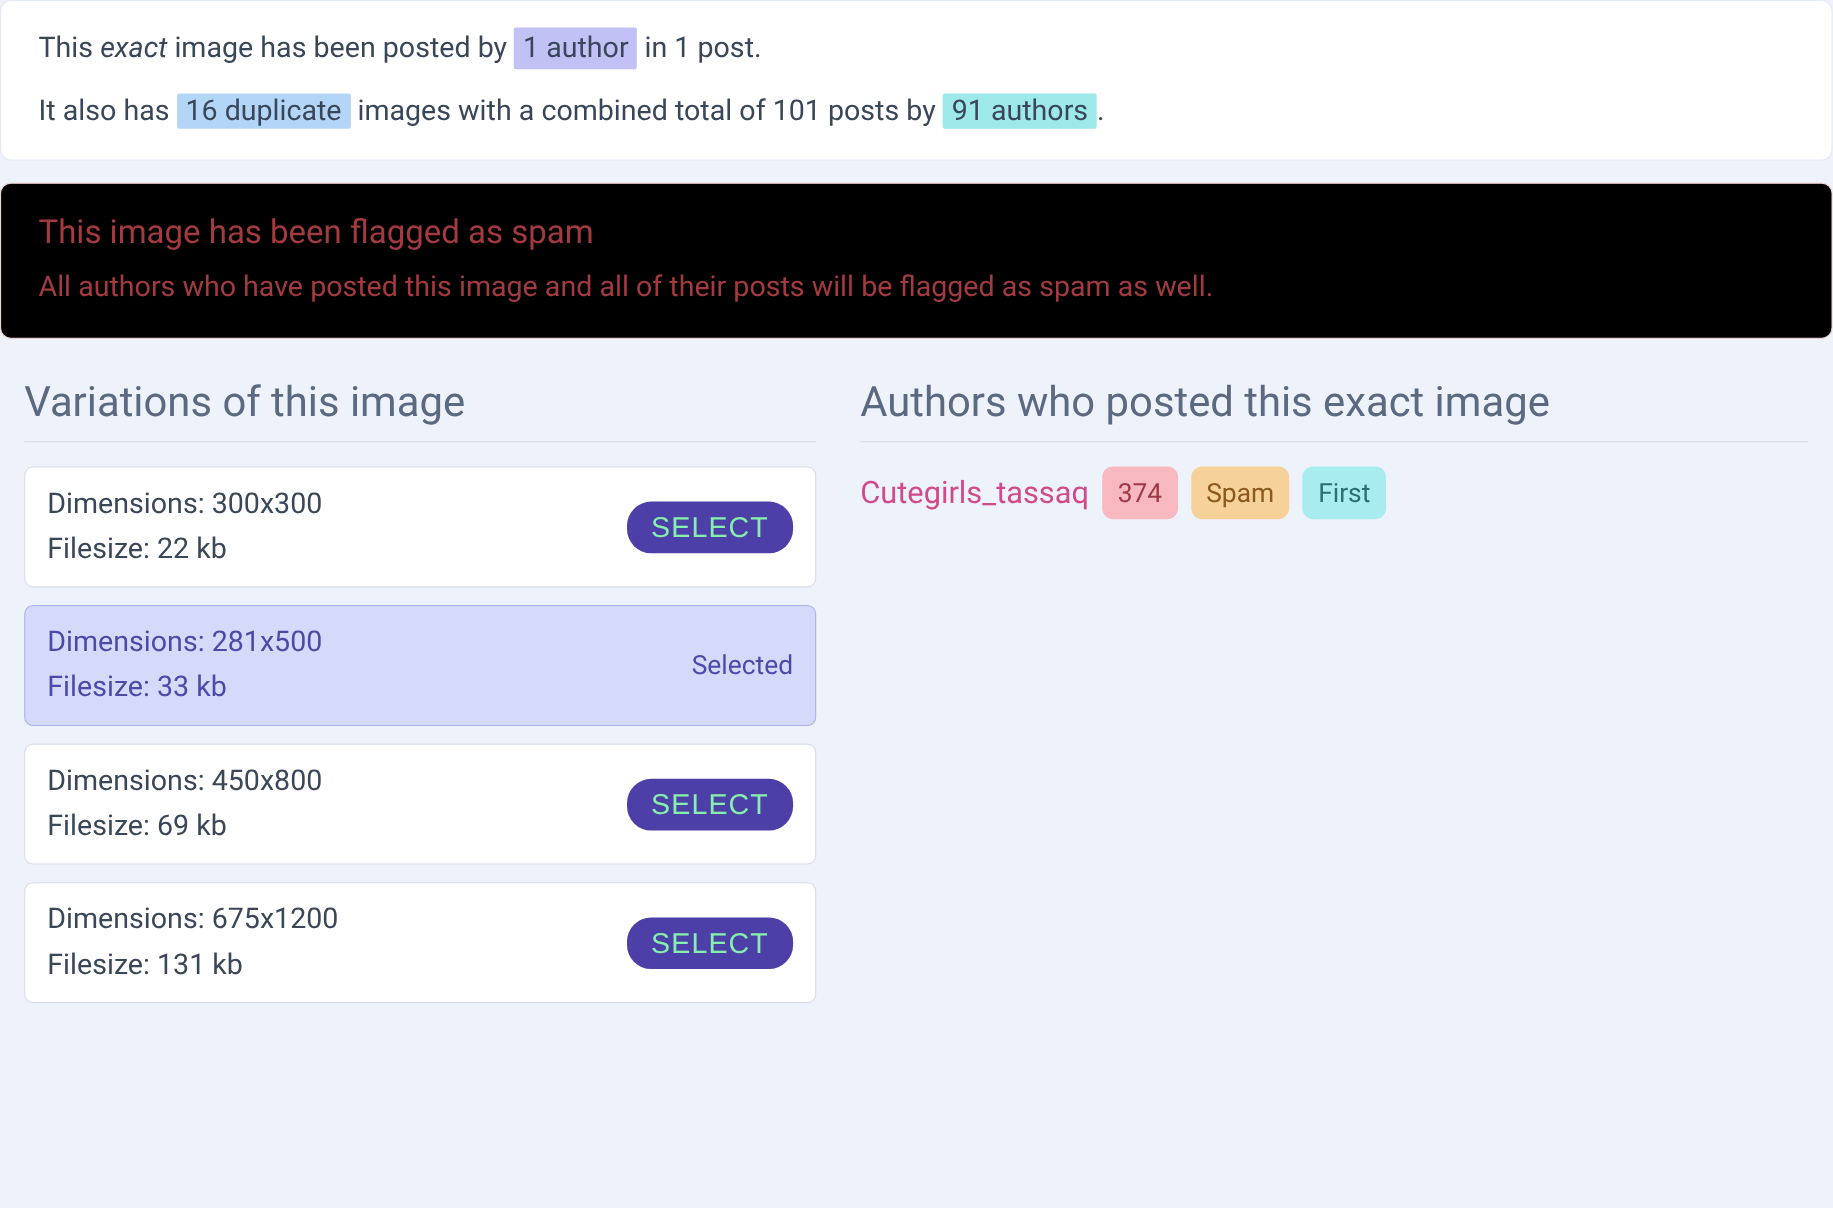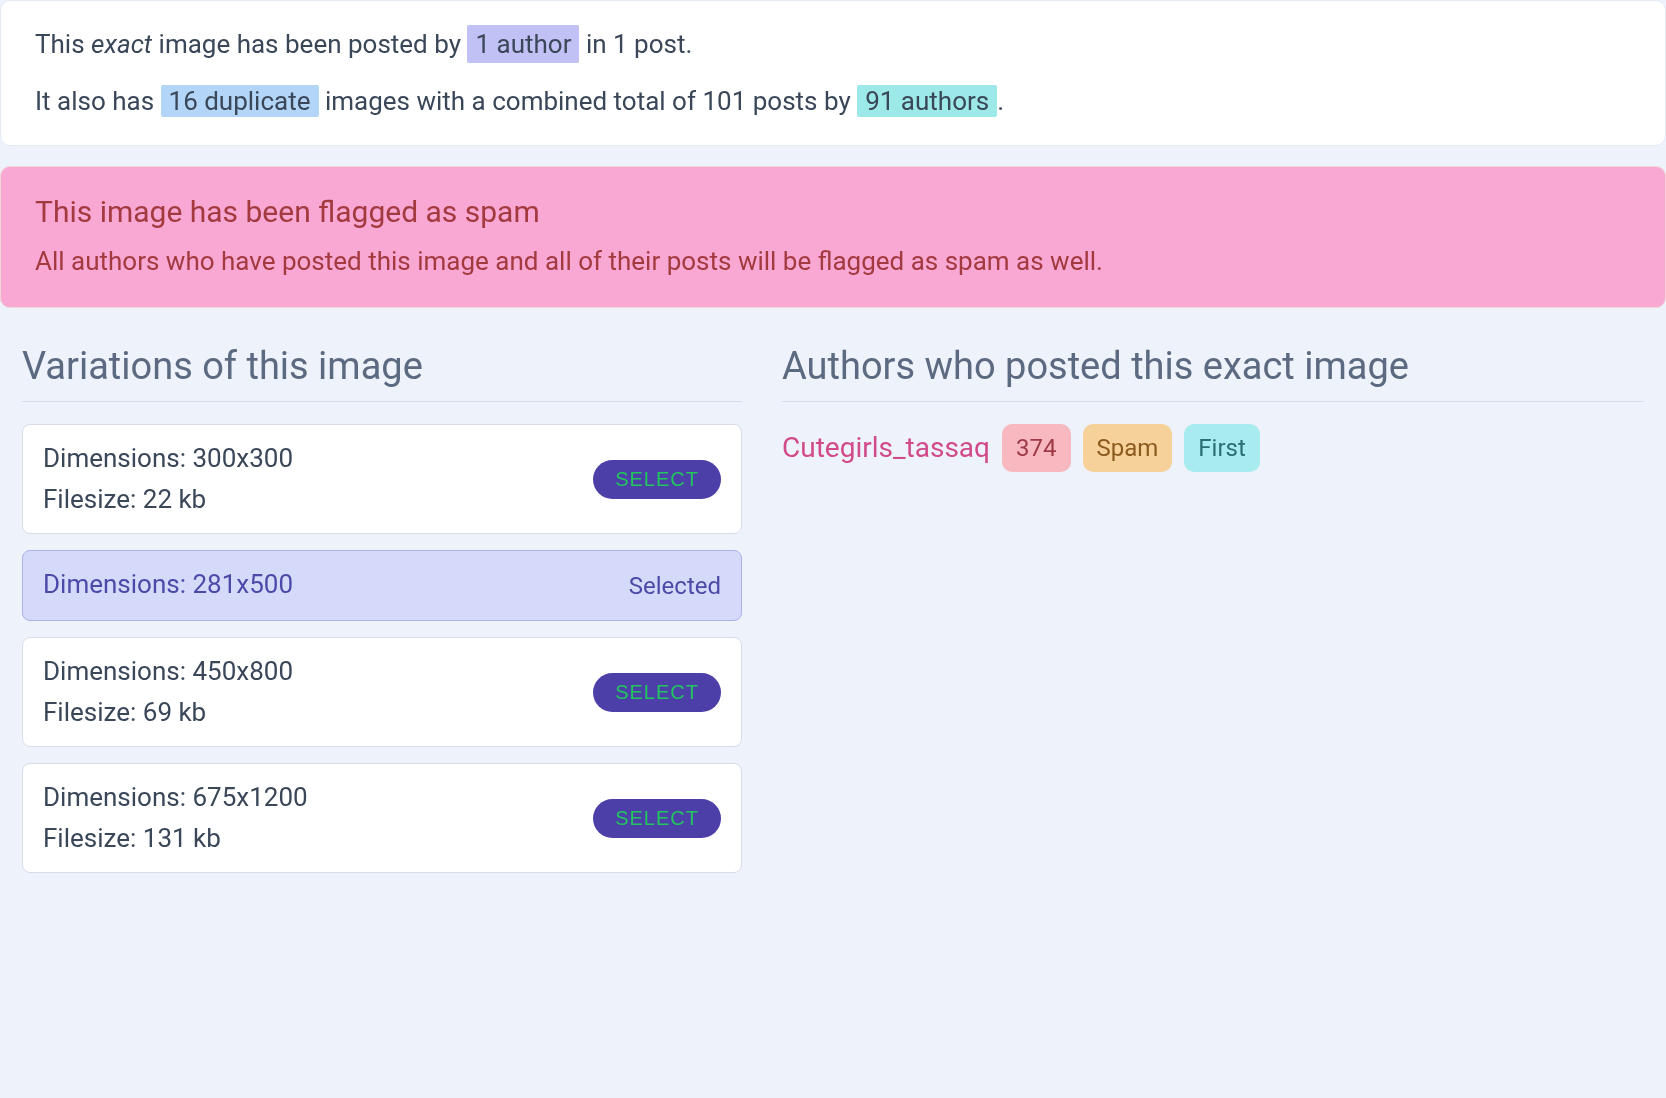--- a/index.html
+++ b/index.html
@@ -17,21 +17,21 @@
       border-radius: 10px;
       padding: 24px 34px;
       margin: 0 0 20px 0;
     }
     .info-line1 { margin-bottom: 18px; }
     .italic { font-style: italic; }
     .tag-lav { background: #c2c1f6; color: #3a4759; padding: 4px 8px; border-radius: 2px; }
     .tag-blue { background: #b3d5f7; color: #3a4759; padding: 1px 8px; border-radius: 2px; }
     .tag-cyan { background: #9de8e8; color: #3a4759; padding: 1px 8px; border-radius: 2px; }
     .alert-box {
-      background: #f9a8d4;
+      background: #000000;
       border: 1px solid #f1d4d4;
       border-radius: 10px;
       padding: 22px 34px 26px 34px;
       margin: 0 0 30px 0;
       color: #a23a3f;
     }
     .alert-title { font-size: 30px; margin-bottom: 8px; }
     .columns { display: flex; gap: 40px; padding: 0 22px; }
     .col-left { flex: 0 0 720px; }
     .col-right { flex: 1; }
@@ -54,25 +54,25 @@
       justify-content: space-between;
     }
     .variation-card.selected {
       background: #d6dafa;
       border-color: #aab2e9;
       color: #4b4aa8;
     }
     .variation-info .dim { margin-bottom: 2px; }
     .select-btn {
       background: #4c3fa7;
-      color: #22c55e;
+      color: #86efac;
       border: none;
       border-radius: 22px;
       padding: 8px 22px;
-      font-size: 20px;
+      font-size: 26px;
       letter-spacing: 1px;
       cursor: pointer;
     }
     .selected-label {
       color: #4b4aa8;
       font-size: 24px;
     }
     .author-row {
       display: flex;
       align-items: center;
@@ -116,20 +116,21 @@
         <div class="variation-card">
           <div class="variation-info">
             <div class="dim">Dimensions: 300x300</div>
             <div>Filesize: 22 kb</div>
           </div>
           <button class="select-btn">SELECT</button>
         </div>
         <div class="variation-card selected">
           <div class="variation-info">
             <div class="dim">Dimensions: 281x500</div>
+            <div>Filesize: 33 kb</div>
           </div>
           <span class="selected-label">Selected</span>
         </div>
         <div class="variation-card">
           <div class="variation-info">
             <div class="dim">Dimensions: 450x800</div>
             <div>Filesize: 69 kb</div>
           </div>
           <button class="select-btn">SELECT</button>
         </div>

